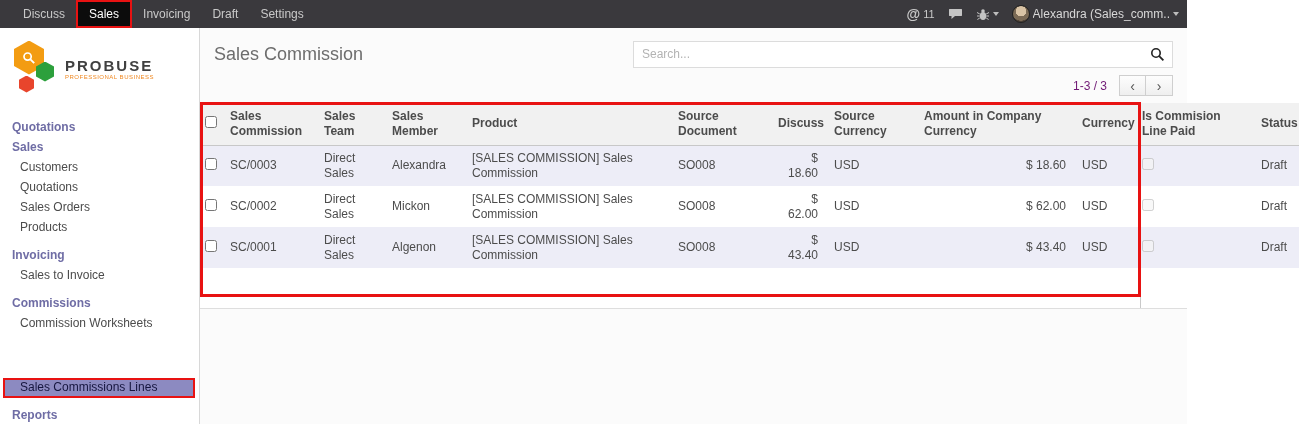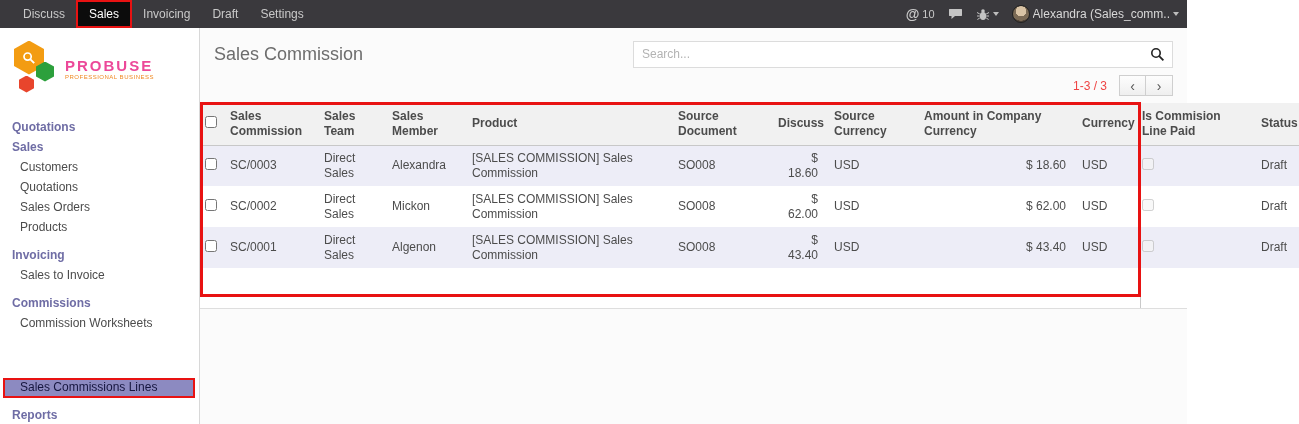--- a/index.html
+++ b/index.html
@@ -25,42 +25,42 @@
   .body-row { flex:1; display:flex; min-height:0; }
 
   
   .sidebar { flex:0 0 200px; width:200px; background:#fff; border-right:1px solid #d8d8d8; overflow:hidden; }
   .logo { height:72px; padding:9px 0 0 12px; display:flex; align-items:center; gap:7px; }
   .logo-mark { position:relative; width:46px; height:58px; flex:0 0 46px; }
   .hex { clip-path:polygon(50% 0,100% 25%,100% 75%,50% 100%,0 75%,0 25%); position:absolute; }
   .hex-orange { left:2px; top:1px; width:30px; height:34px; background:#f39c12; display:flex; align-items:center; justify-content:center; }
   .hex-green  { left:24px; top:22px; width:18px; height:20px; background:#2ca03c; }
   .hex-red    { left:7px; top:36px; width:15px; height:17px; background:#e8452c; }
-  .logo-text .brand { color:#ec4899; font-weight:bold; font-size:15px; letter-spacing:2px; line-height:16px; }
+  .logo-text .brand { color:#404040; font-weight:bold; font-size:15px; letter-spacing:2px; line-height:16px; }
   .logo-text .tagline { color:#f08a24; font-size:6px; letter-spacing:.5px; }
 
   .side-nav { padding-top:18px; }
   .side-entry { display:block; padding:3px 6px 4px 12px; line-height:13px; color:#4b4b4b; cursor:pointer; text-decoration:none; }
   .side-entry.heading { color:#6f6da5; font-weight:bold; }
   .side-entry:not(.heading) { padding-left:20px; }
   .side-entry.gap { margin-top:8px; }
   .side-entry.selected { background:#8c8ac1; color:#16163f; margin:0 4px 0 3px; padding-left:15px; }
   .side-entry.annotated { border:2px solid #e81212; padding-top:1px; padding-bottom:2px;margin-top:44px; }
 
   
   .main { flex:1; min-width:0; background:#fbfbfb; position:relative; }
   .cp-top { display:flex; justify-content:space-between; align-items:center; height:46px; padding:6px 14px 0 14px; }
   .page-title { font-size:18px; font-weight:normal; color:#6d6d6d; }
   .search-box { position:relative; width:540px; height:27px; background:#fff; border:1px solid #dcdcdc; }
   .search-box input { width:100%; height:100%; border:none; outline:none; background:transparent; padding:0 30px 0 8px; font-size:12px; font-family:"Liberation Sans",sans-serif; color:#333; }
   .search-box input::placeholder { color:#b3b3b3; }
   .search-icon { position:absolute; right:7px; top:5px; cursor:pointer; }
 
   .cp-bottom { display:flex; justify-content:flex-end; align-items:center; gap:12px; height:29px; padding:0 14px 6px; }
-  .pager-text { color:#ef4444; }
+  .pager-text { color:#701a75; }
   .pager-buttons { display:flex; }
   .pager-btn { width:27px; height:21px; border:1px solid #cfcfcf; background:linear-gradient(#fdfdfd,#efefef); color:#555; font-size:14px; line-height:18px; text-align:center; cursor:pointer; padding:0; font-family:"Liberation Sans",sans-serif; }
   .pager-btn + .pager-btn { border-left:none; }
 
   
   .table-wrap { position:relative; background:#fff; border-bottom:1px solid #dedede; padding-bottom:40px; }
   table { width:100%; border-collapse:collapse; table-layout:fixed; font-size:12px; color:#4c4c4c; }
   thead th { background:#f1f1f1; font-weight:bold; text-align:left; padding:4px 8px; vertical-align:middle; border-bottom:1px solid #c8c8c8; height:42px; line-height:15px; }
   tbody td { padding:4px 8px; height:41px; vertical-align:middle; line-height:15px; }
   tbody tr:nth-child(odd) { background:#ededf7; }
@@ -86,21 +86,21 @@
         <a class="menu-item">Invoicing</a>
 
         <a class="menu-item">Draft</a>
 
         <a class="menu-item">Settings</a>
 
     </nav>
     <div class="topbar-right">
       <div class="tb-btn">
         <span class="at-glyph">@</span>
-        <span class="mention-count">10</span>
+        <span class="mention-count">11</span>
       </div>
       <div class="tb-btn">
         <svg width="15" height="13" viewBox="0 0 15 13">
             <path d="M1.5 1h12c.3 0 .5.2.5.5v6c0 .3-.2.5-.5.5H7l-3.5 3V8h-2c-.3 0-.5-.2-.5-.5v-6c0-.3.2-.5.5-.5z" fill="#c4c4c4"></path>
           </svg>
       </div>
       <div class="tb-btn">
         <svg width="14" height="13" viewBox="0 0 14 13">
           <ellipse cx="7" cy="8" rx="3.2" ry="4" fill="#c4c4c4"></ellipse>
           <circle cx="7" cy="3" r="1.8" fill="#c4c4c4"></circle>

